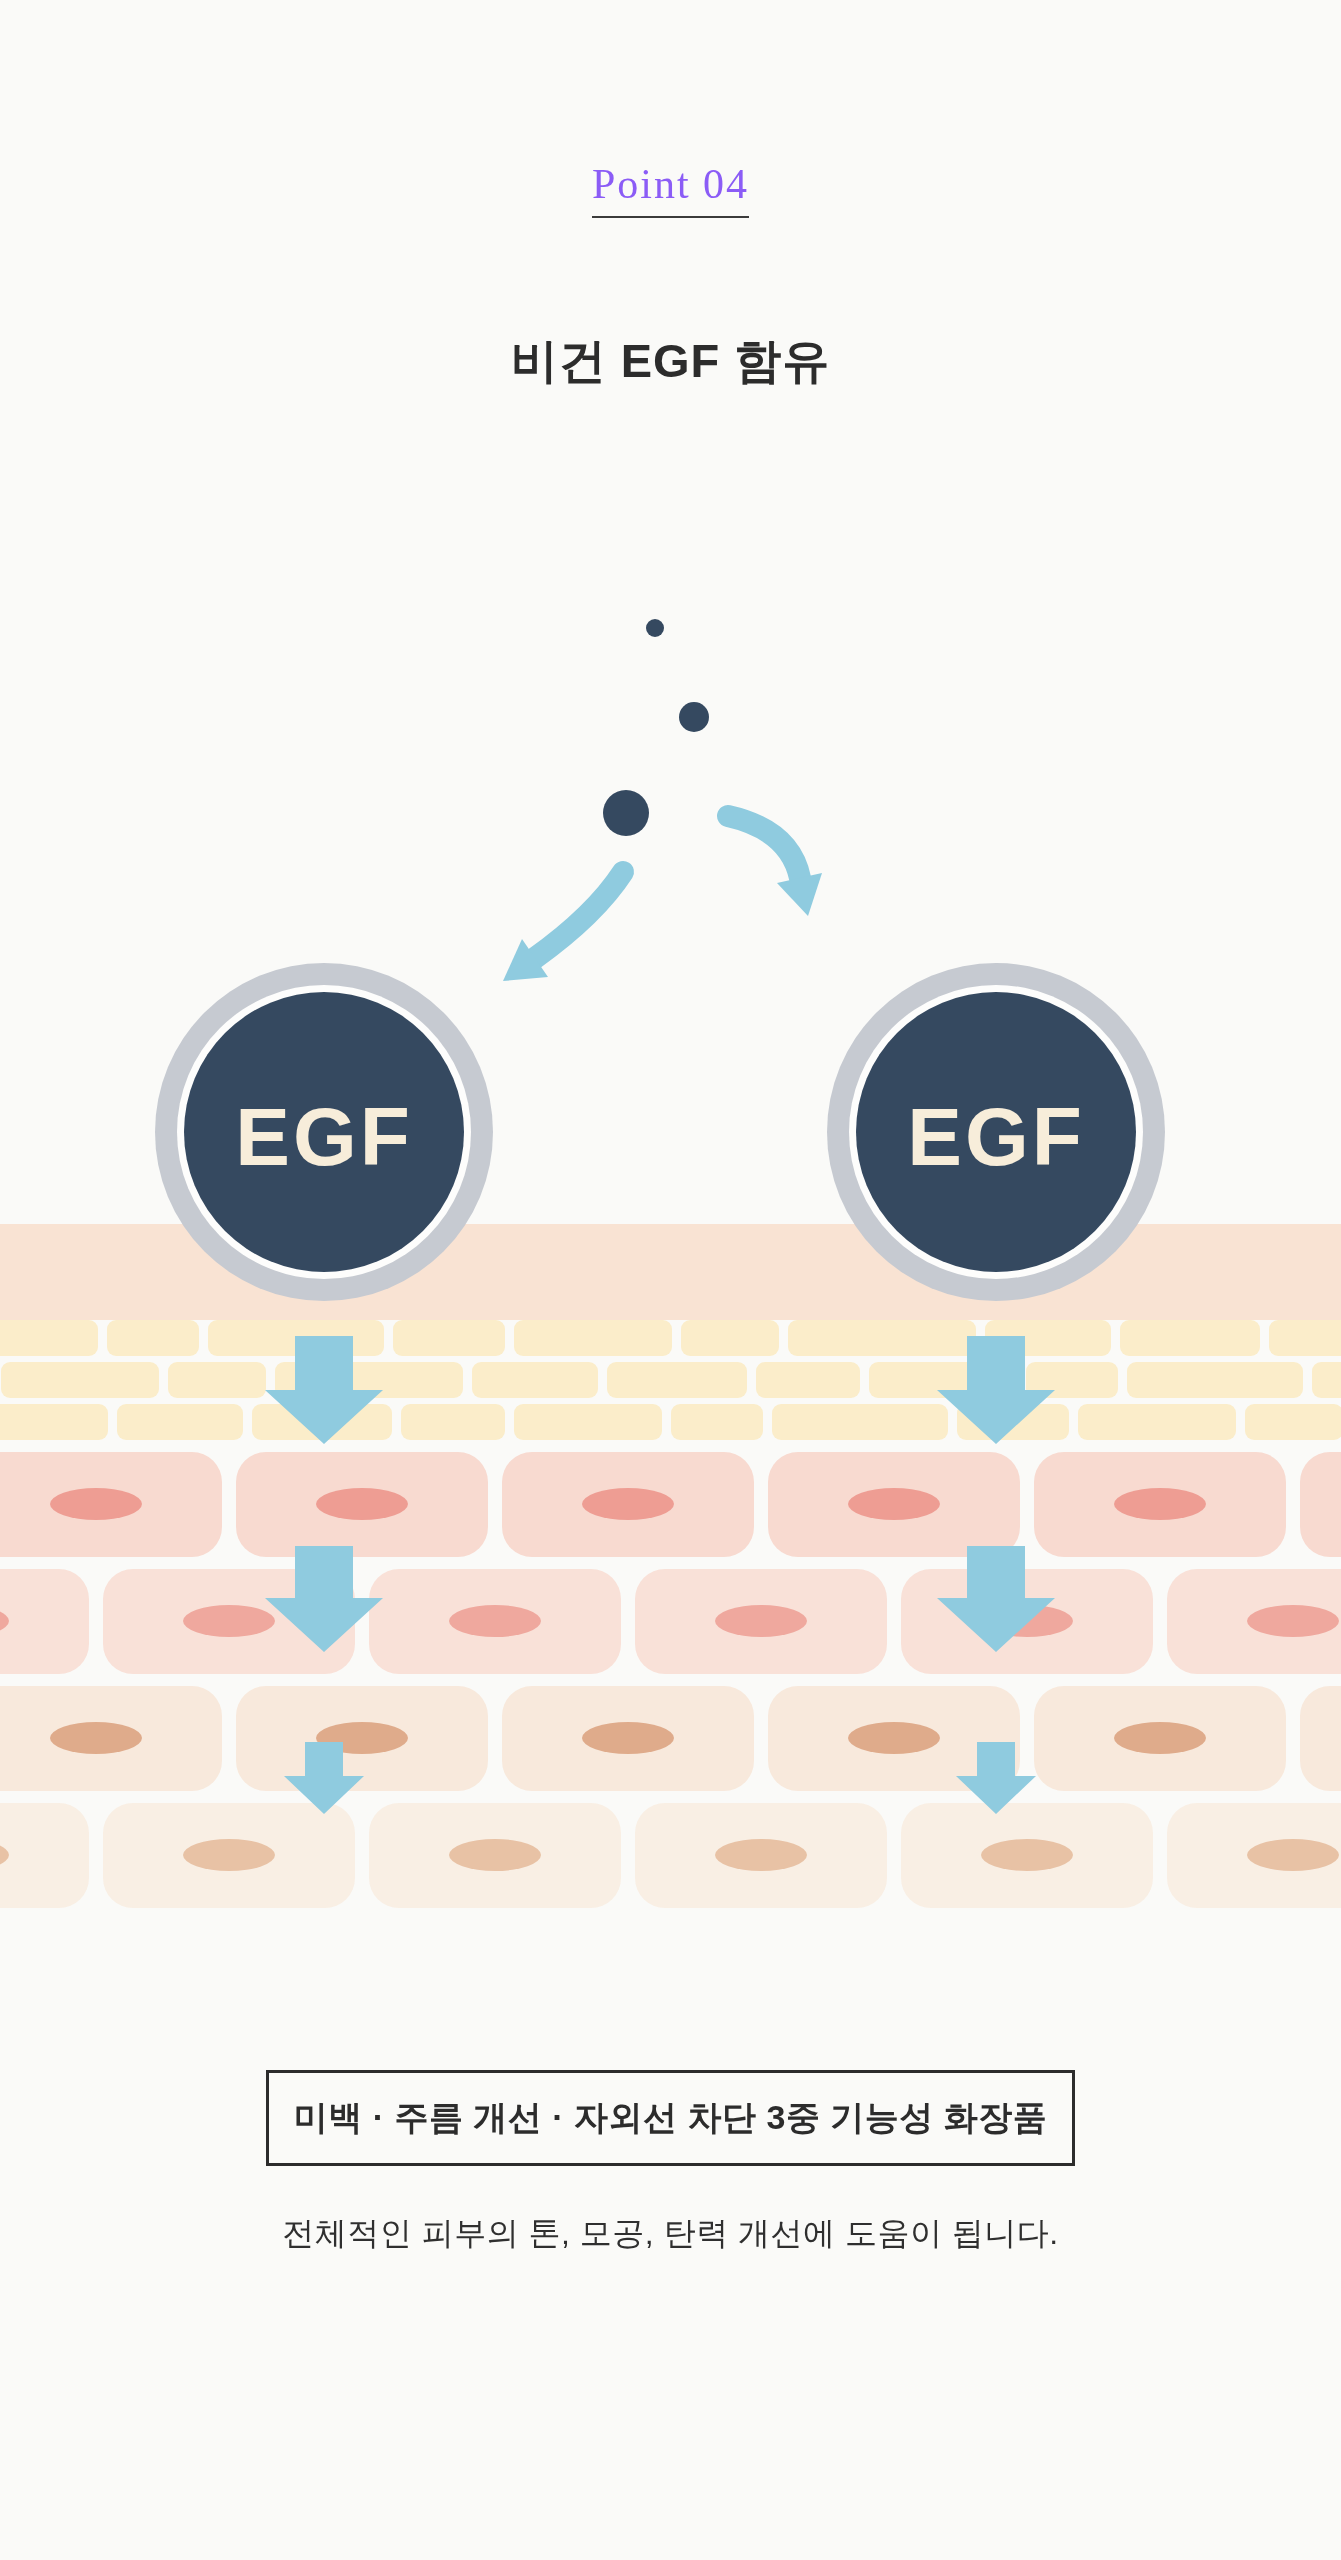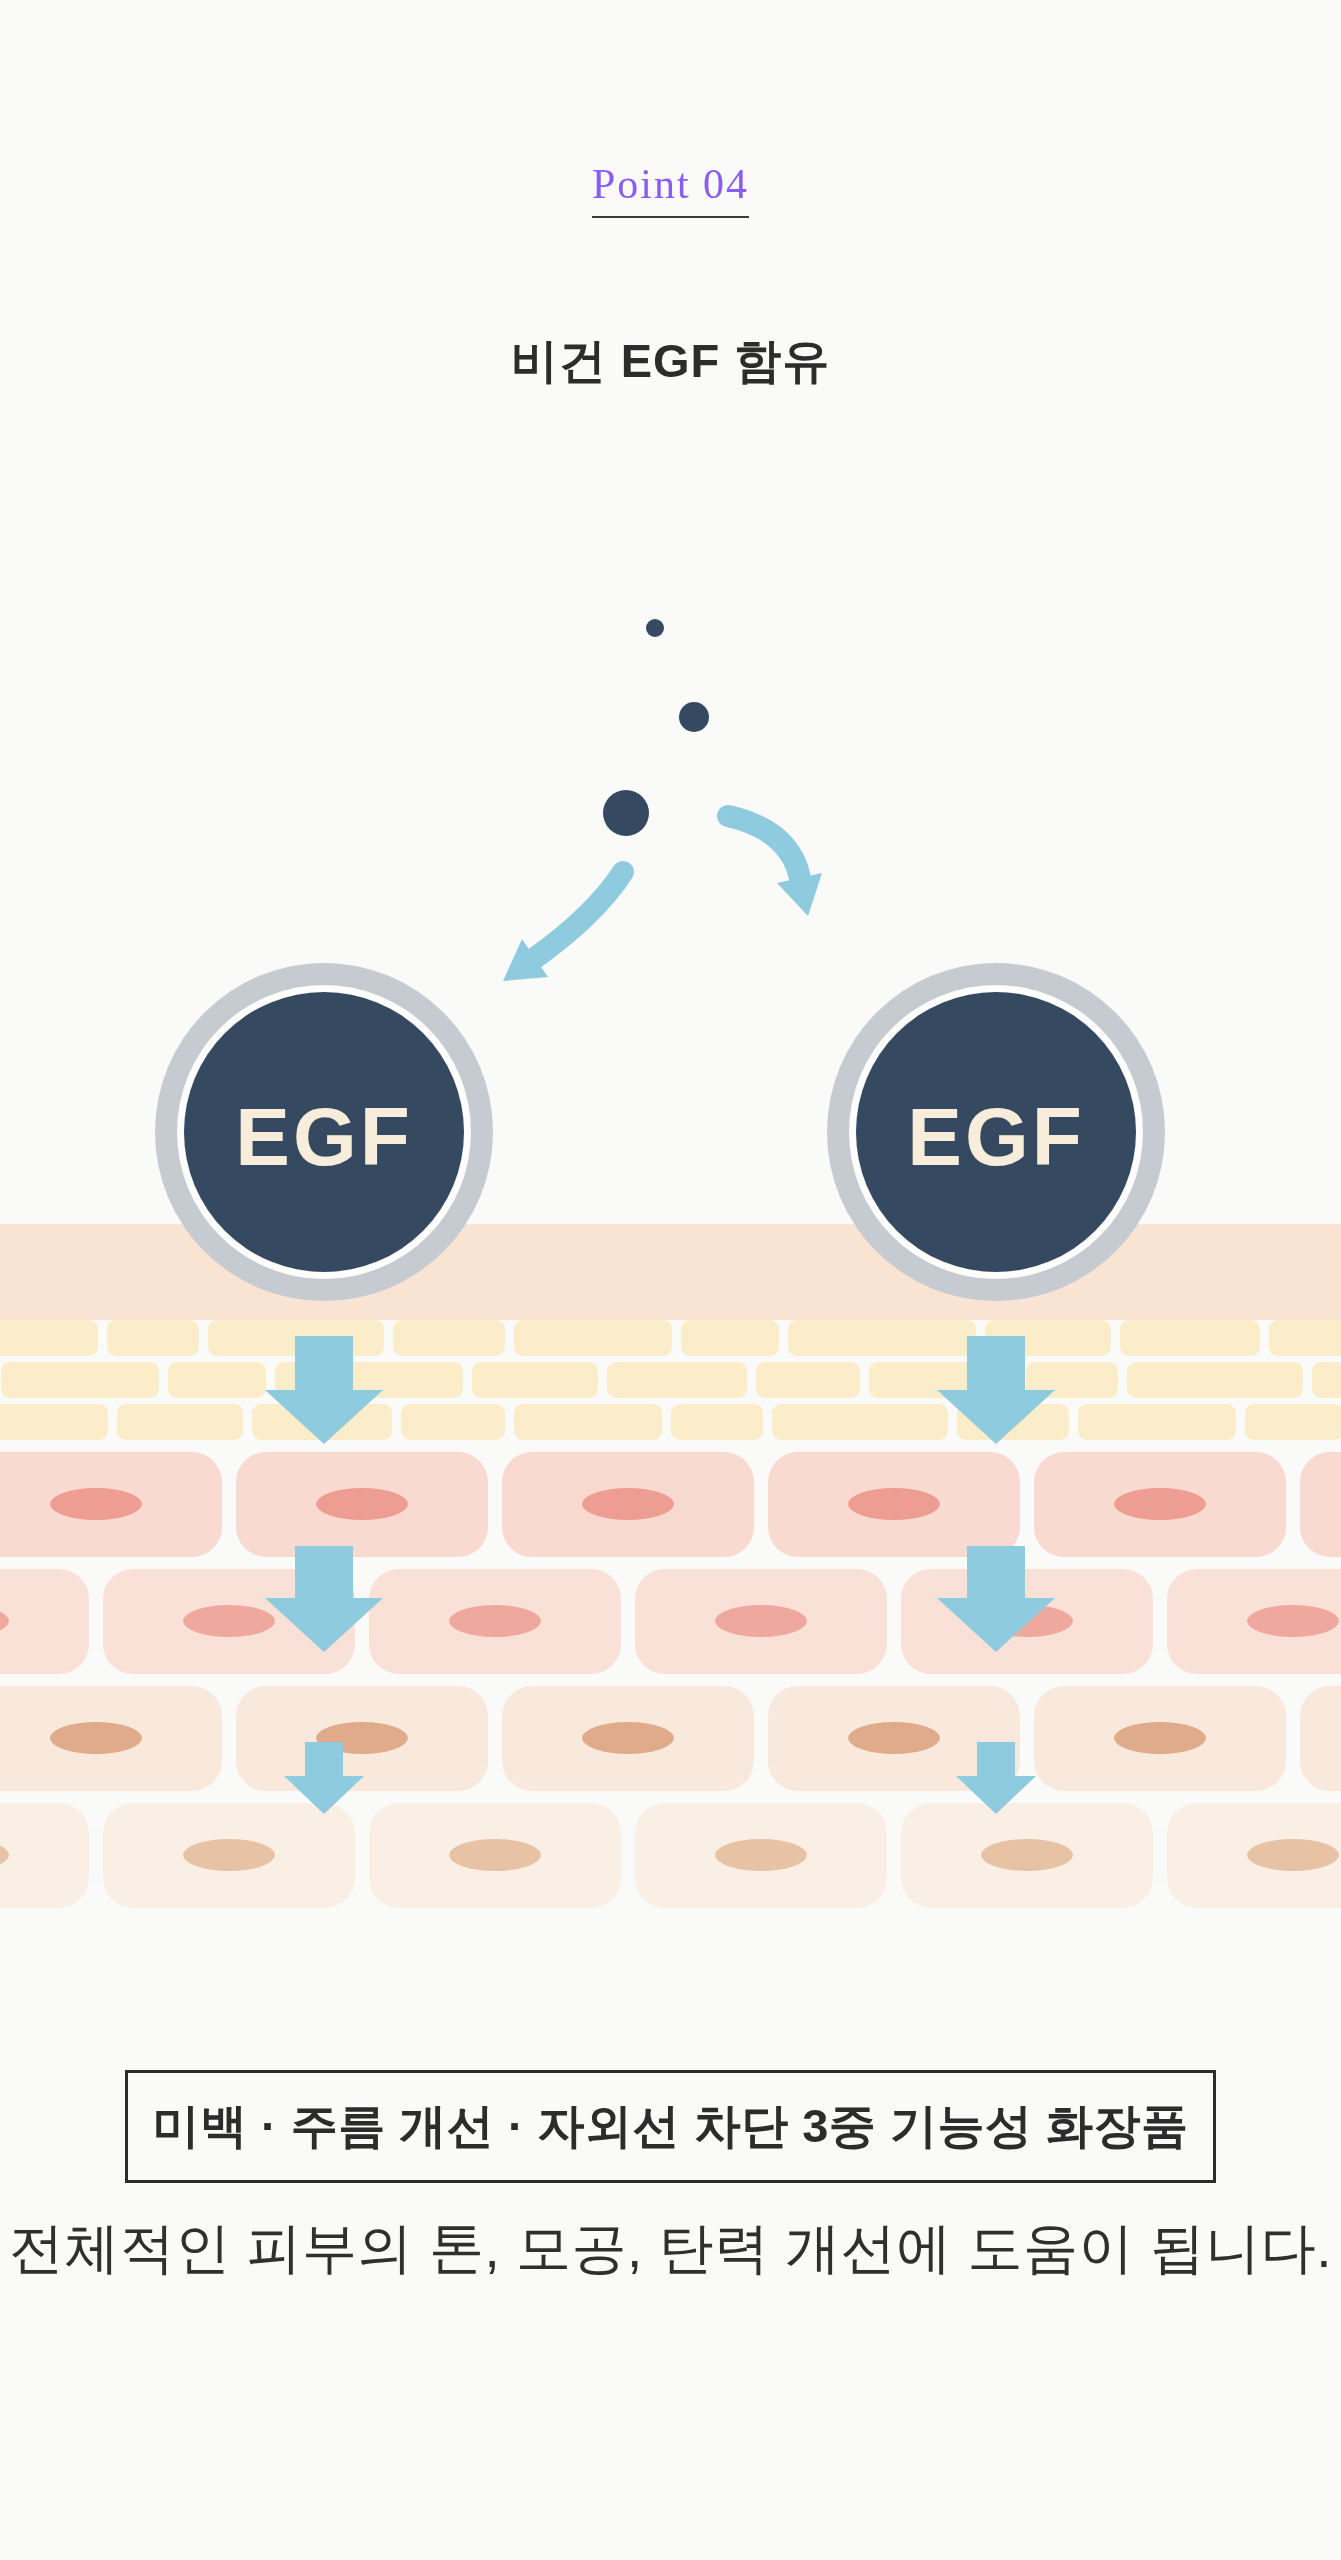--- a/index.html
+++ b/index.html
@@ -48,27 +48,27 @@
     font-weight:700;
     letter-spacing:3px;
     text-anchor:middle;
     dominant-baseline:central;
   }
 
   .benefit-box{
     display:inline-block;
     border:3px solid #2c2c2c;
     padding:22px 25px;
-    font-size:47px;
+    font-size:34px;
     font-weight:700;
     letter-spacing:0.5px;
     background:transparent;
   }
   .description{
-    font-size:55px;
+    font-size:32px;
     font-weight:400;
     color:#2f2f2f;
     letter-spacing:0.5px;
   }
   .footnote{
     font-size:23px;
     color:var(--footnote-gray,#8a8a8a);
   }
 </style>
 </head>

